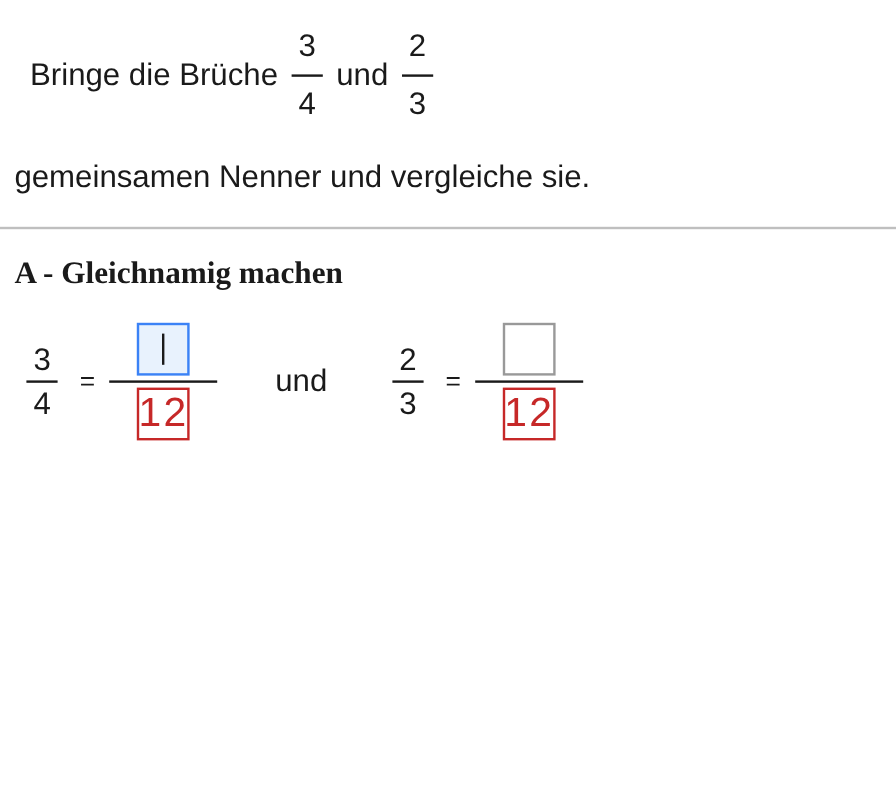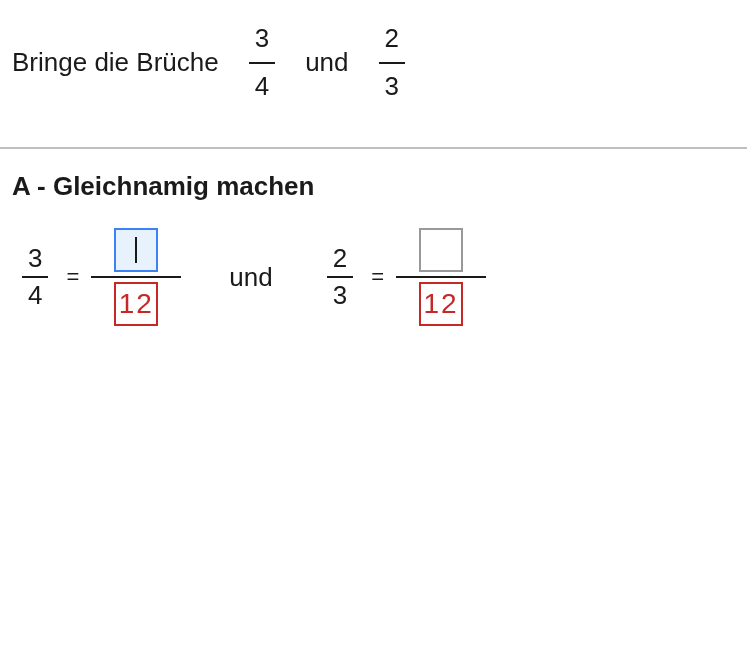--- a/index.html
+++ b/index.html
@@ -16,22 +16,23 @@
       padding: 0;
     }
     .top-section {
       padding: 18px 12px 20px 12px;
       line-height: 1.6;
     }
     .question-line {
       display: flex;
       align-items: center;
       flex-wrap: wrap;
-      gap: 24px;
+      gap: 5px;
       margin-bottom: 20px;
+      margin-left: 13px;
     }
     .fraction {
       display: inline-flex;
       flex-direction: column;
       align-items: center;
       vertical-align: middle;
       margin: 0 6px;
     }
     .fraction .num {
       padding: 0 6px 2px 6px;
@@ -45,20 +46,21 @@
       border-top: 2px solid #bfbfbf;
       margin: 0;
     }
     .section-a {
       padding: 22px 12px 0 12px;
     }
     .section-heading {
       font-weight: bold;
       font-size: 26px;
       margin-bottom: 26px;
+      font-family: Liberation Serif, serif;
     }
     .instruction {
       line-height: 1.6;
       margin-bottom: 26px;
     }
     .feedback-box {
       background: #fce5e5;
       border-left: 5px solid #c62828;
       color: #c62828;
       padding: 18px 16px;
@@ -90,21 +92,21 @@
       border-top: 2px solid #1a1a1a;
       margin: 4px 0;
     }
     .input-box {
       width: 44px;
       height: 44px;
       border: 2px solid #999;
       display: flex;
       align-items: center;
       justify-content: center;
-      font-size: 28px;
+      font-size: 34px;
       letter-spacing: 2px;
     }
     .input-box.error {
       border-color: #c62828;
       color: #c62828;
     }
     .input-box.active {
       border-color: #3b82f6;
       background: #e8f2fd;
     }
@@ -126,20 +128,21 @@
     <span class="fraction">
       <span class="num">3</span>
       <span class="den">4</span>
     </span>
     <span>und</span>
     <span class="fraction">
       <span class="num">2</span>
       <span class="den">3</span>
     </span>
   </div>
+  <div>gemeinsamen Nenner und vergleiche sie.</div>
 </div>
 
 <hr class="divider">
 
 <div class="section-a">
   <div class="section-heading">A - Gleichnamig machen</div>
 
 
   <div class="equation-row">
 

